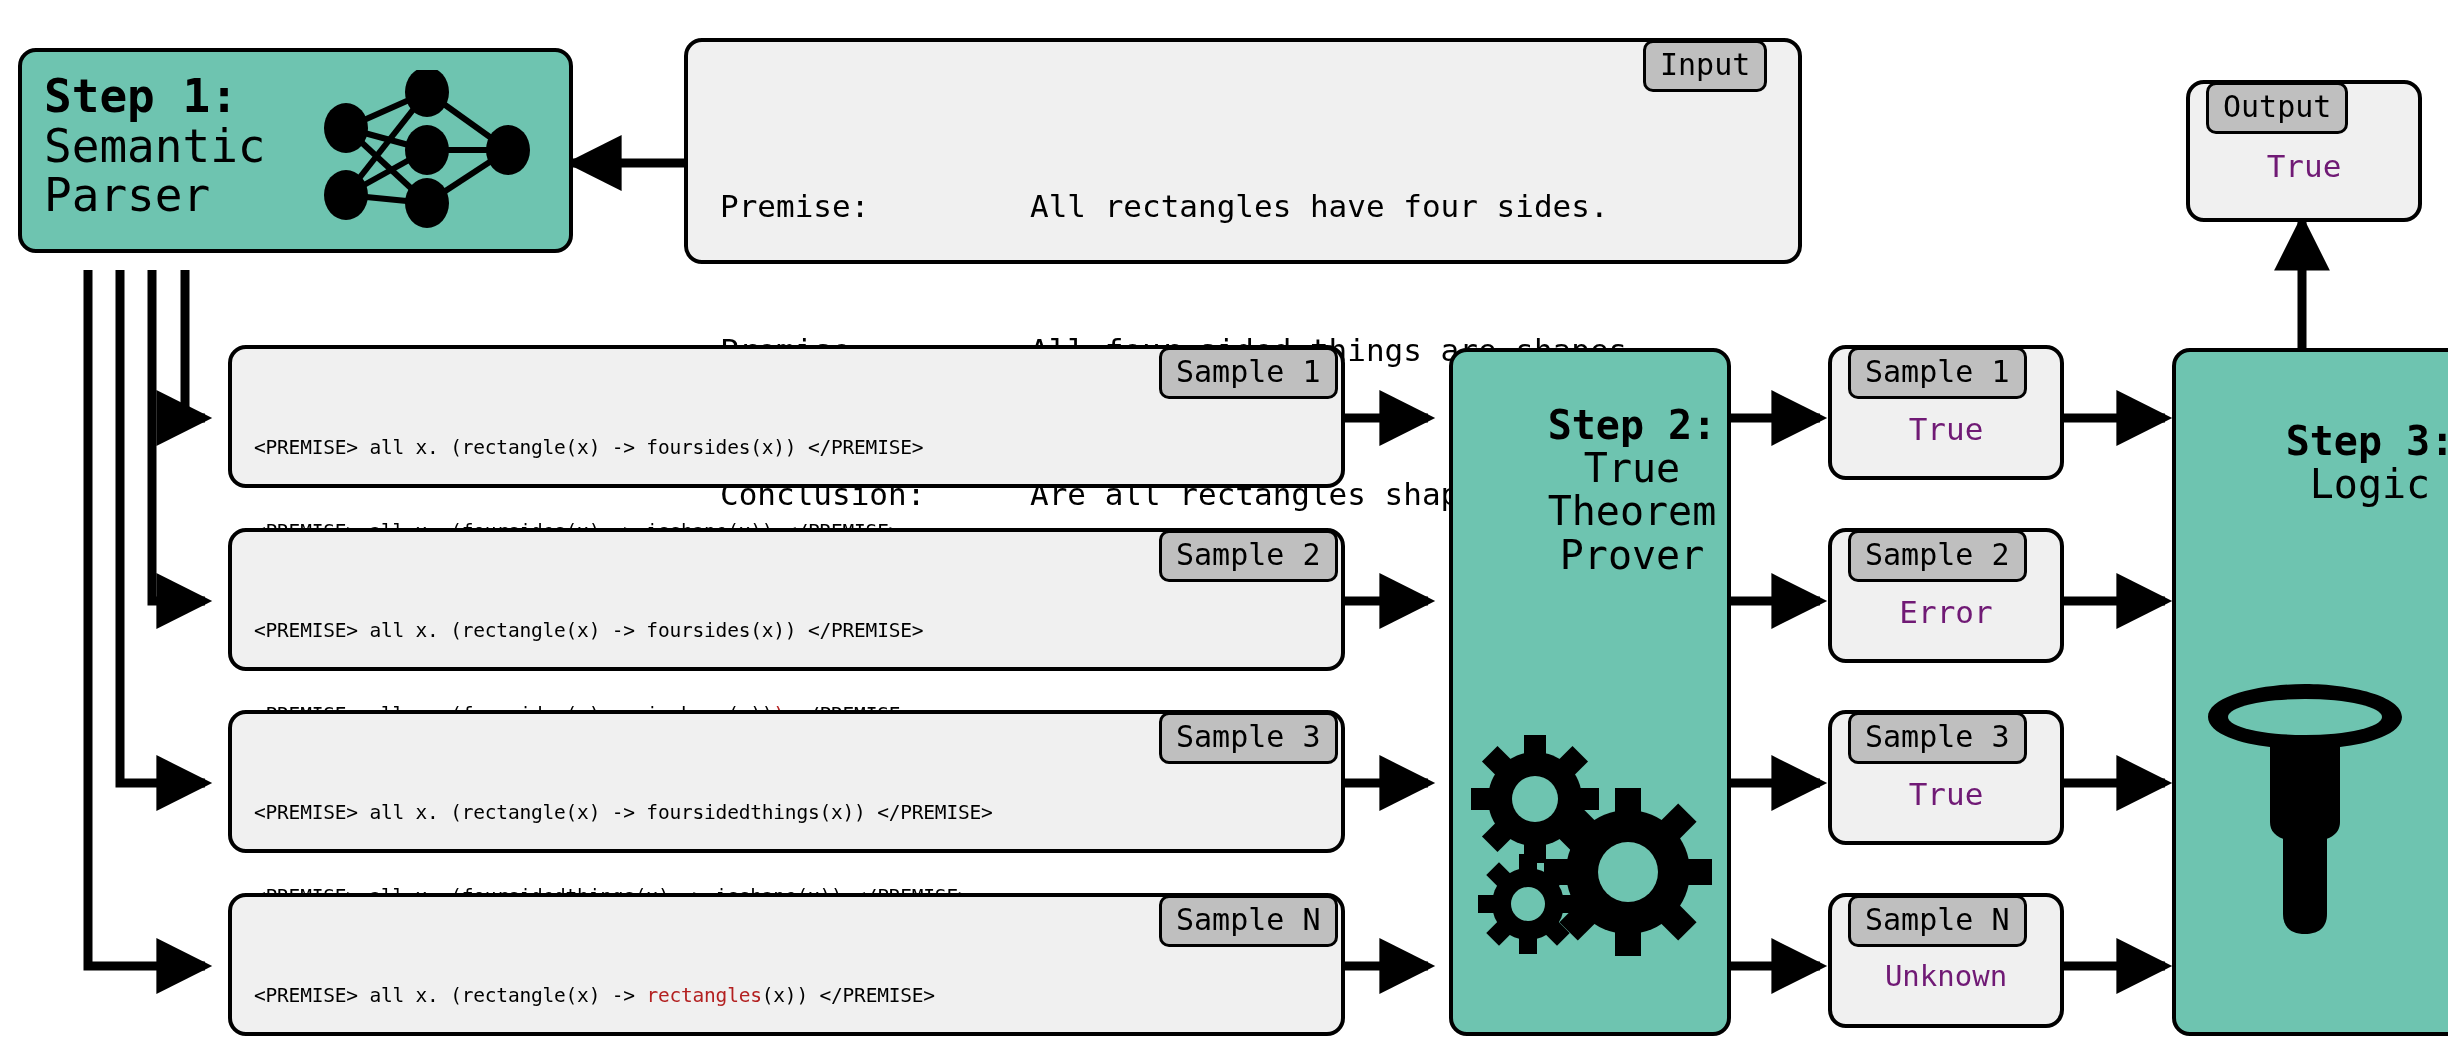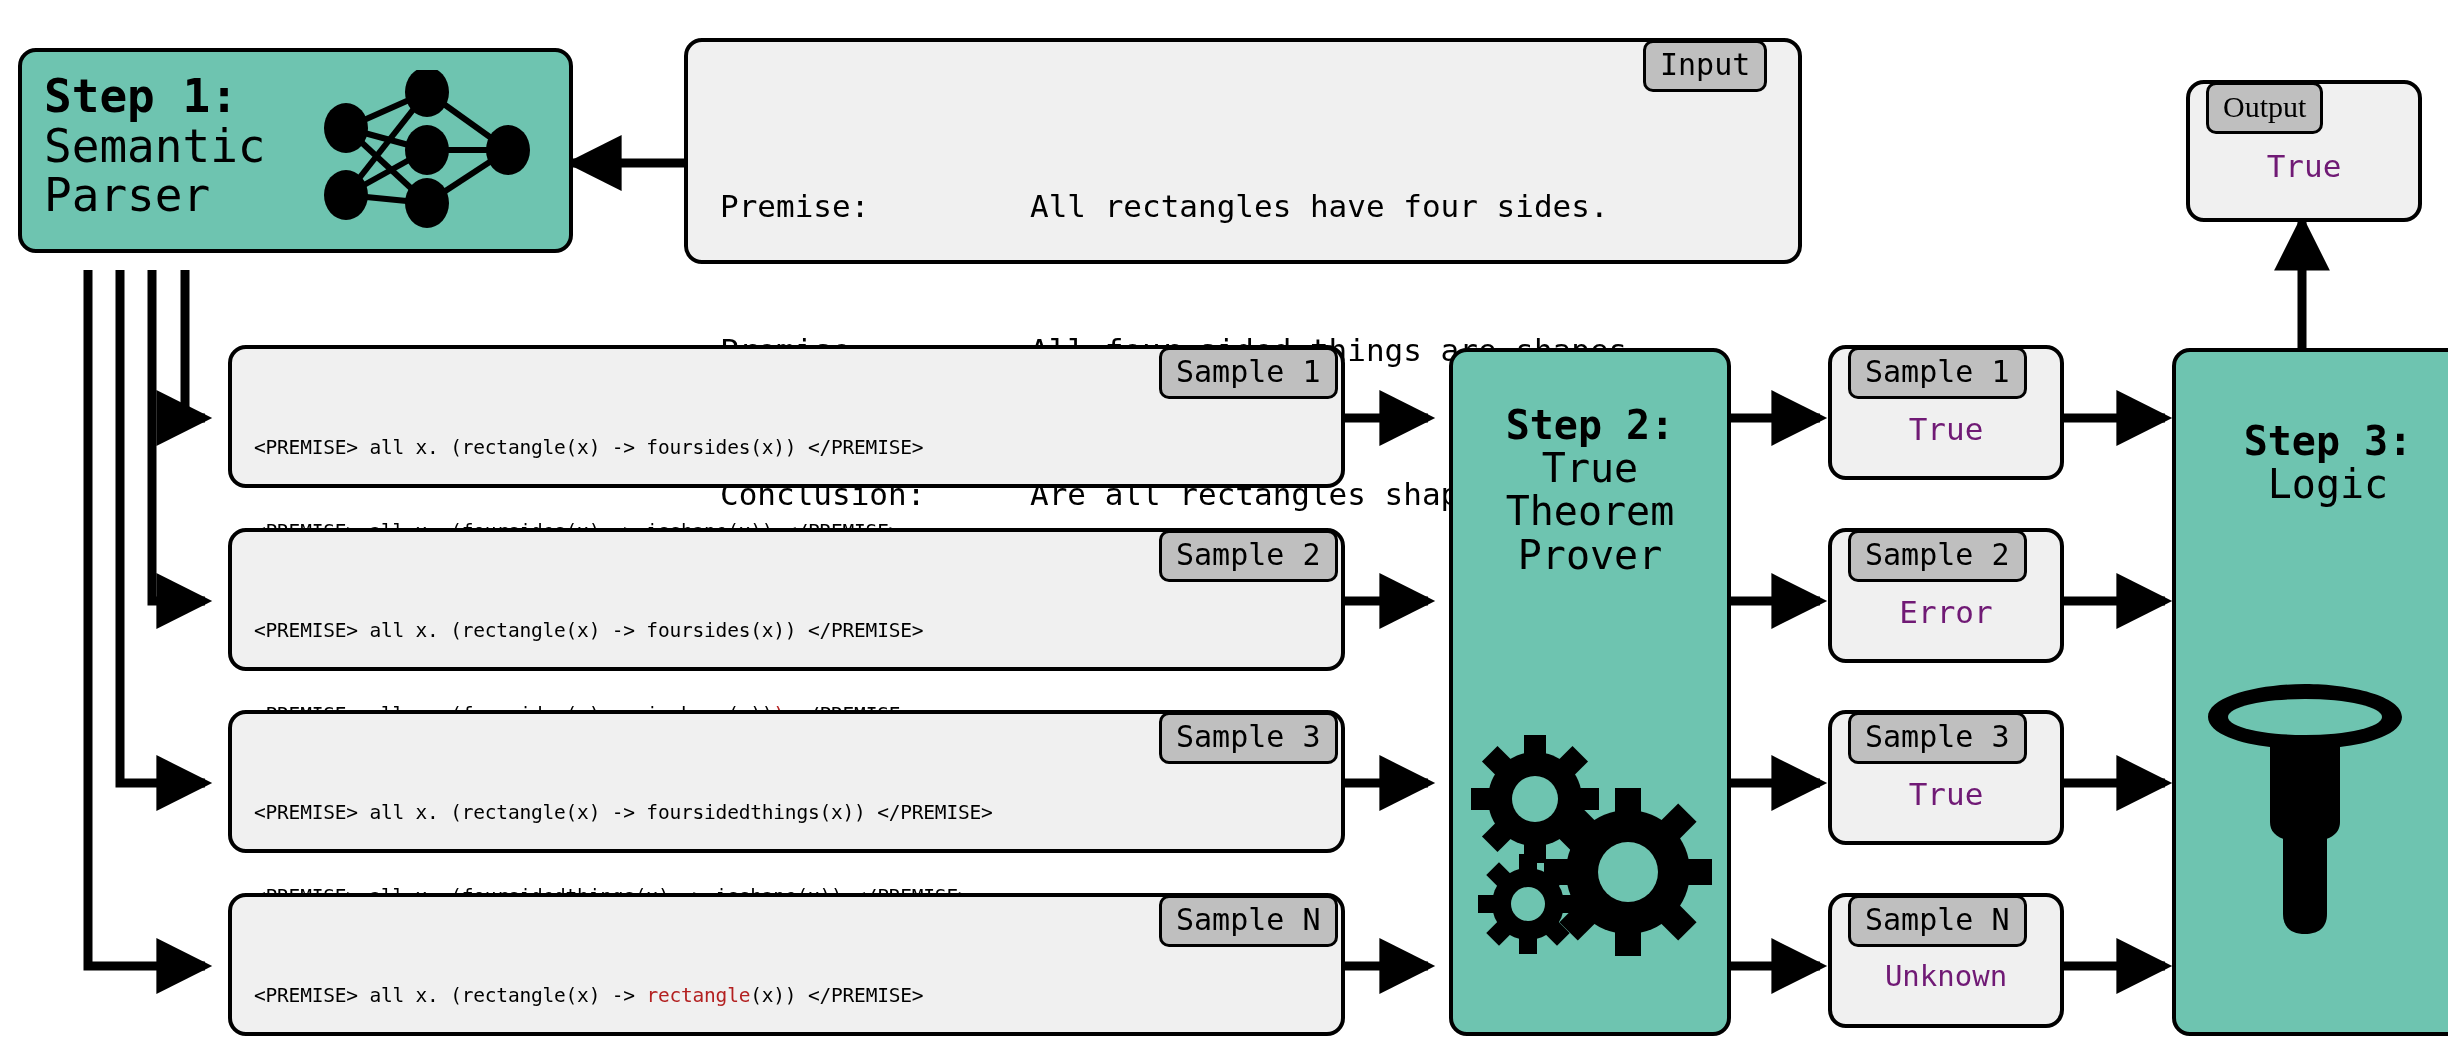--- a/index.html
+++ b/index.html
@@ -57,20 +57,21 @@
 
   
   .steptext {
     position: absolute;
     left: 0;
     width: 100%;
     text-align: center;
     font-family: "DejaVu Sans Mono", monospace;
     color: #000;
     line-height: 1.08;
+    padding-left: 42px;
   }
   .steptext .b {
     font-weight: bold;
     display: block;
   }
   .steptext .n {
     font-weight: normal;
     display: block;
   }
 
@@ -200,21 +201,21 @@
     <div class="code" style="left:22px; top:28px;">
       <div><span>&lt;PREMISE&gt; all x. (rectangle(x) -&gt; foursidedthings(x)) &lt;/PREMISE&gt;</span></div>
       <div><span>&lt;PREMISE&gt; all x. (foursidedthings(x) -&gt; isshape(x)) &lt;/PREMISE&gt;</span></div>
       <div><span>&lt;CONCLUSION&gt; all x. (rectangle(x) -&gt; isshape(x)) &lt;/CONCLUSION&gt;</span></div>
     </div>
   </div>
   <div class="tab" style="left:1159px; top:712px;">Sample 3</div>
 
   <div class="node light" style="left:228px; top:893px; width:1117px; height:143px;">
     <div class="code" style="left:22px; top:28px;">
-      <div><span>&lt;PREMISE&gt; all x. (rectangle(x) -&gt; </span><span class="err">rectangle</span><span>(x)) &lt;/PREMISE&gt;</span></div>
+      <div><span>&lt;PREMISE&gt; all x. (rectangle(x) -&gt; </span><span class="err">rectangles</span><span>(x)) &lt;/PREMISE&gt;</span></div>
       
       
     </div>
   </div>
   <div class="tab" style="left:1159px; top:895px;">Sample N</div>
 
   <div class="node teal" style="left:1449px; top:348px; width:282px; height:688px;">
     <div class="steptext" style="top:52px; font-size:40px;">
       <span class="b">Step 2:</span>
       <span class="n">True</span>
@@ -314,15 +315,15 @@
         <path d="M93,150 L137,150 L137,232 C137,246 128,252 115,252
                  C102,252 93,246 93,232 Z"></path>
       </g>
       <ellipse cx="115" cy="35" rx="77" ry="18" fill="#6ec4b0"></ellipse>
     </svg>
   </div>
 
   <div class="node light" style="left:2186px; top:80px; width:236px; height:142px;">
     <div class="resval" style="top:64px;">True</div>
   </div>
-  <div class="tab" style="left:2206px; top:82px;font-family:Liberation Serif, serif;">Output</div>
+  <div class="tab" style="left:2206px; top:82px;">Output</div>
 
 </div>
 
 </body></html>

